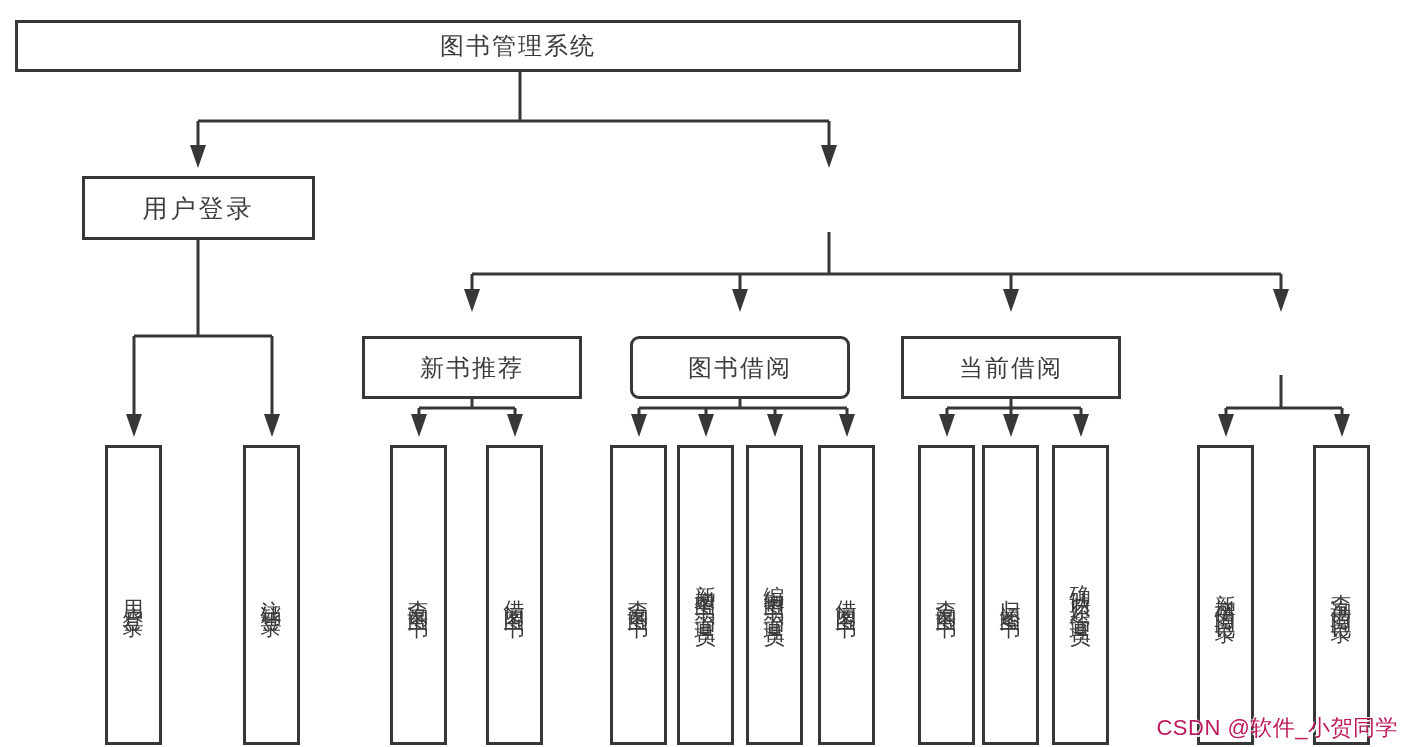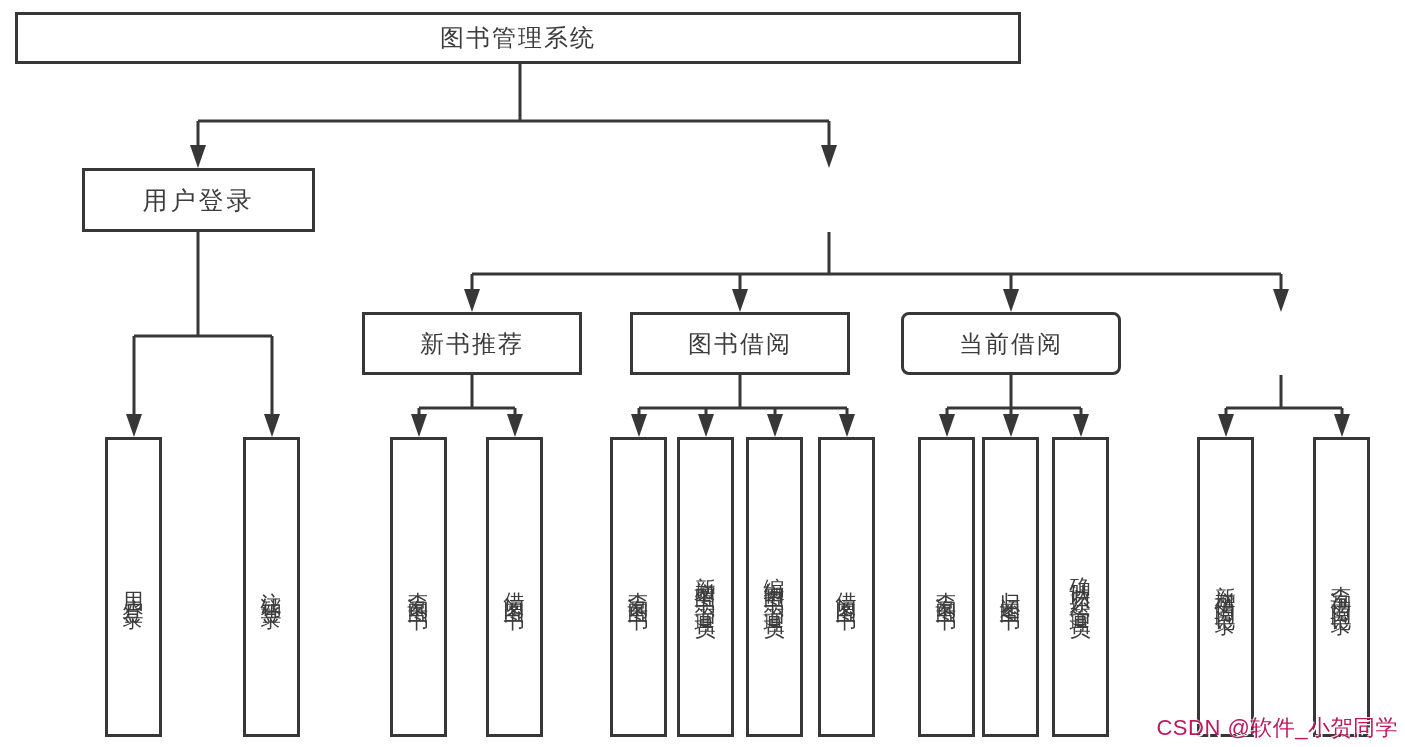--- a/index.html
+++ b/index.html
@@ -34,30 +34,31 @@
   }
   .node {
     position: absolute;
     box-sizing: border-box;
     border: 3px solid #373737;
     background: #ffffff;
     display: flex;
     align-items: center;
     justify-content: center;
     z-index: 2;
+    margin-top: 8px;
   }
   .hlabel {
     color: #3c3c3c;
     font-size: 24px;
     letter-spacing: 2px;
     white-space: nowrap;
   }
   .root .hlabel { font-size: 24px; }
   .l2 .hlabel { font-size: 25px; letter-spacing: 3px; }
-  .l3 { top: 312px; width: 220px; height: 63px; }
+  .l3 { top: 328px; width: 220px; height: 63px; }
   .l3 .hlabel { font-size: 24px; letter-spacing: 2px; }
   .leaf { top: 437px; width: 57px; height: 300px; }
   .vlabel {
     writing-mode: vertical-rl;
     text-orientation: mixed;
     color: #3c3c3c;
     font-size: 21px;
     letter-spacing: 6px;
     line-height: 1;
     white-space: nowrap;
@@ -116,24 +117,24 @@
     <span class="hlabel">图书管理系统</span>
   </div>
 
   <div class="node l2" style="left:82px; top:168px; width:233px; height:64px;">
     <span class="hlabel">用户登录</span>
   </div>
 
   <div class="node l3" style="left:362px;">
     <span class="hlabel">新书推荐</span>
   </div>
-  <div class="node l3" style="left:630px;">
+  <div class="node l3" style="left:630px;border-radius:9px;">
     <span class="hlabel">图书借阅</span>
   </div>
-  <div class="node l3" style="left:901px;border-radius:8px;">
+  <div class="node l3" style="left:901px;">
     <span class="hlabel">当前借阅</span>
   </div>
 
   <div class="node leaf" style="left:105px;">
     <span class="vlabel">用户登录</span>
   </div>
   <div class="node leaf" style="left:243px;">
     <span class="vlabel">注销登录</span>
   </div>
 

